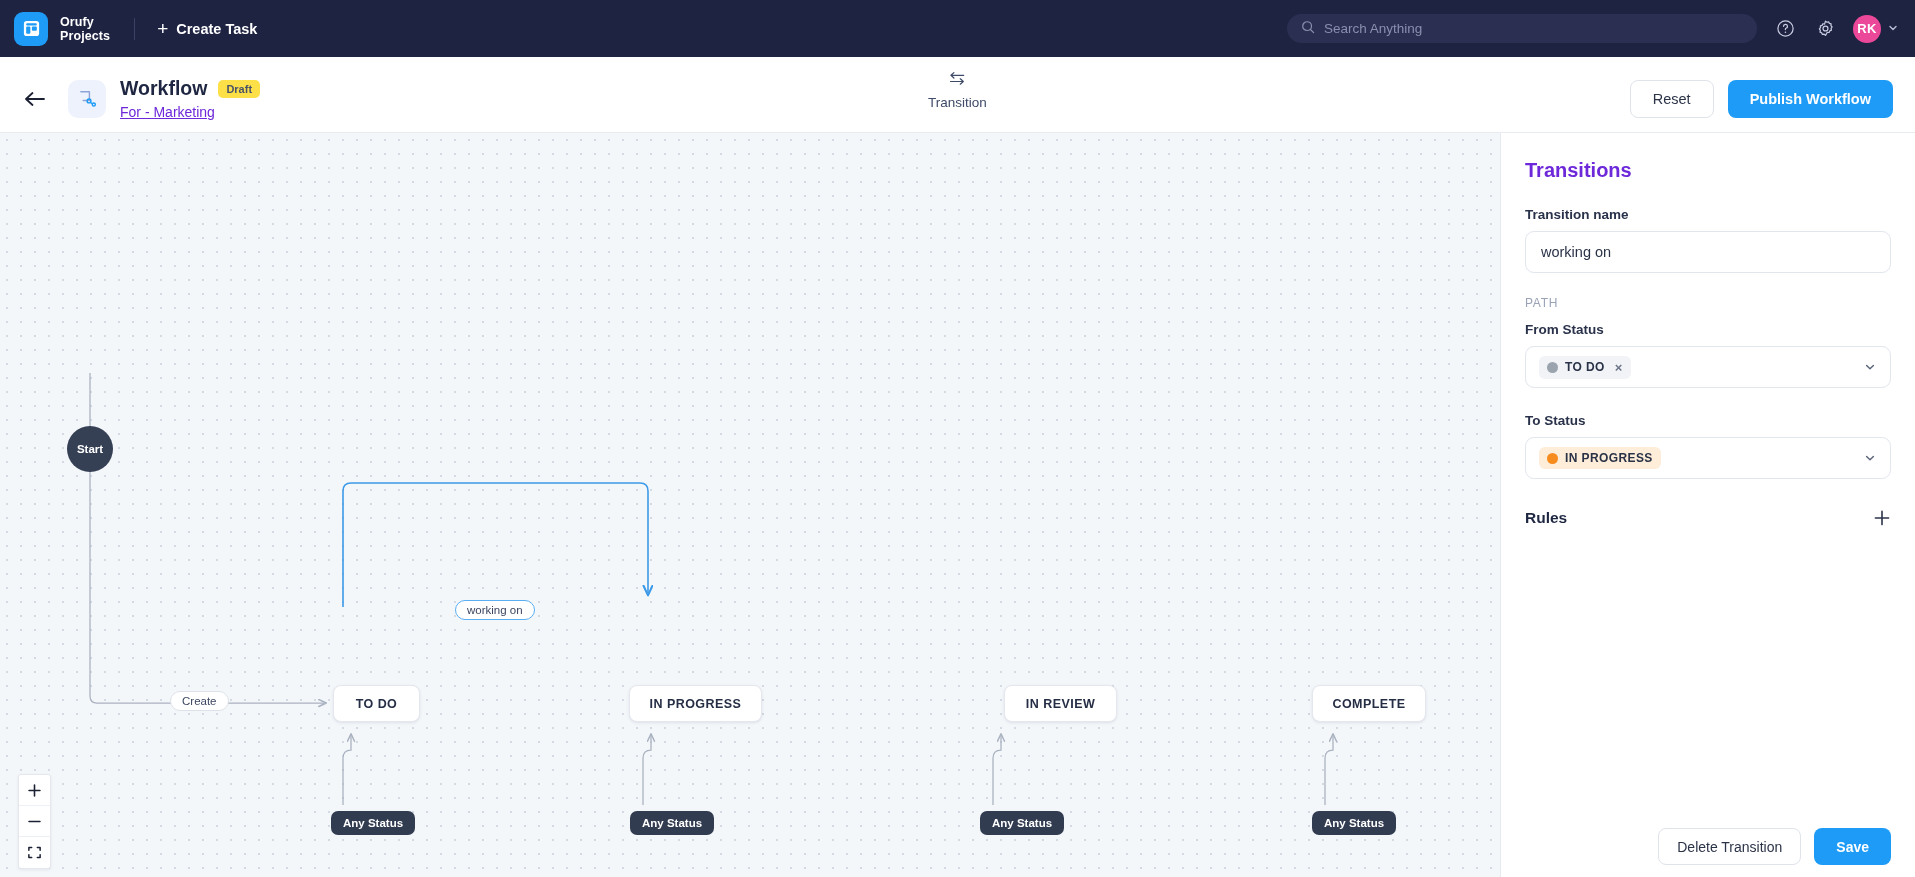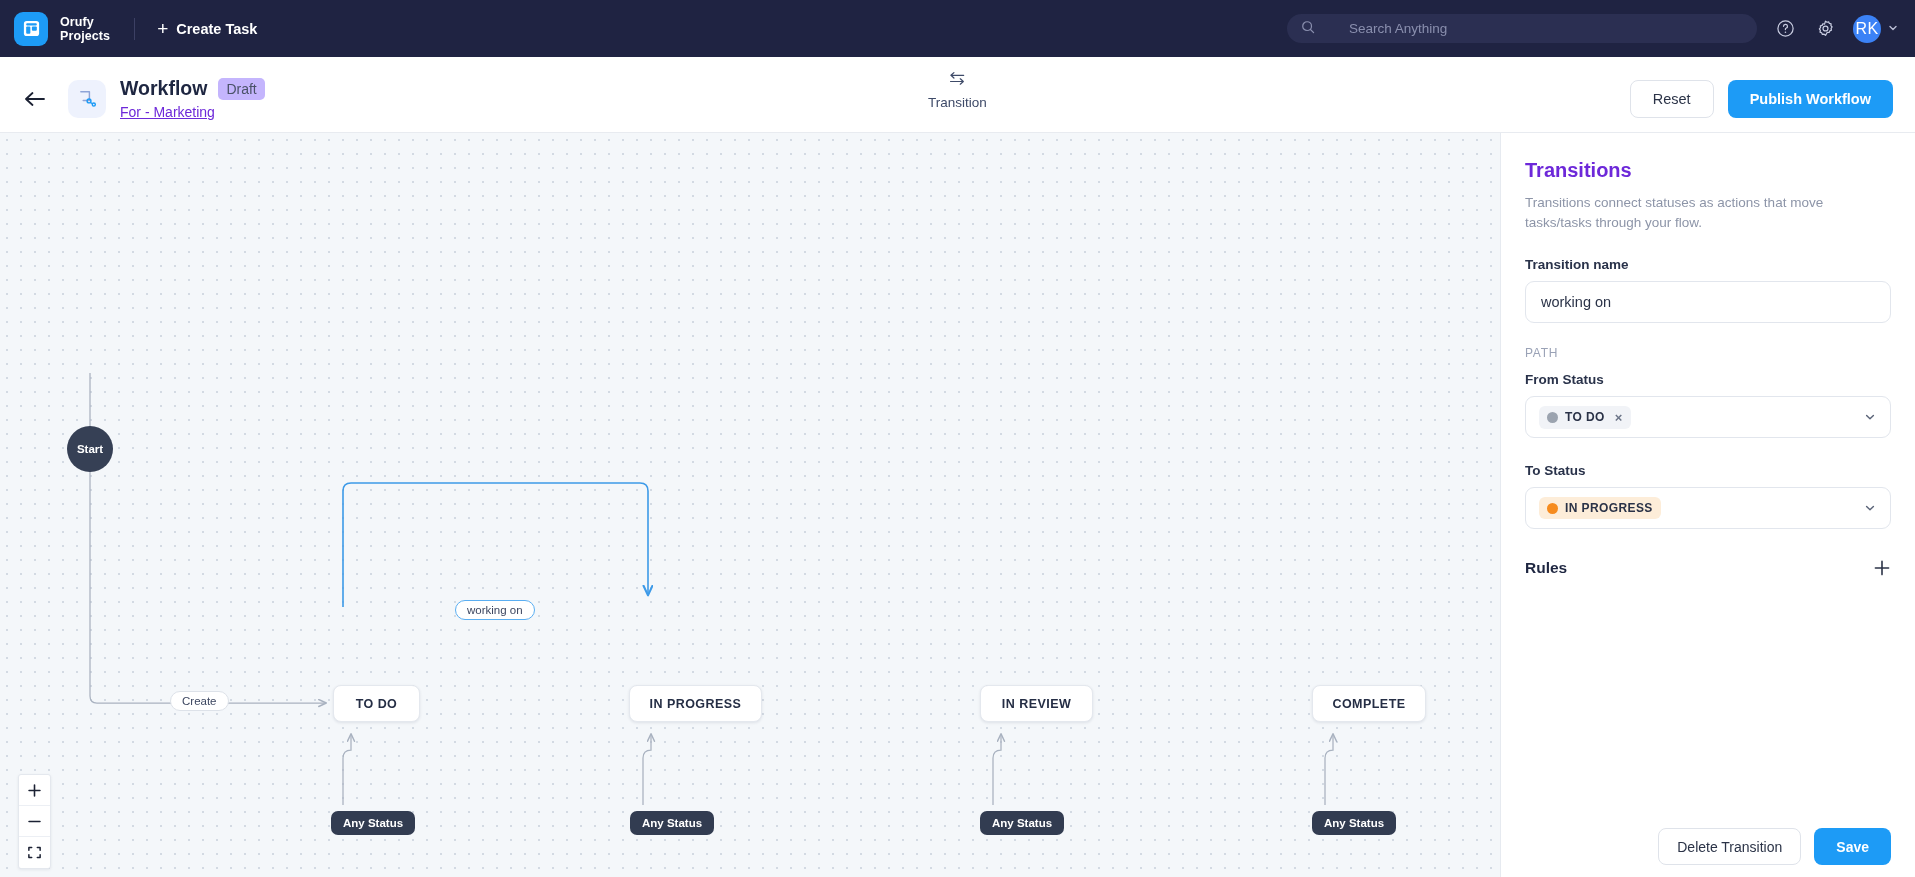--- a/index.html
+++ b/index.html
@@ -44,30 +44,30 @@
   .nav-right {
     margin-left: auto; display: flex; align-items: center; gap: 16px;
   }
   .search-box {
     width: 470px; height: 29px; border-radius: 15px;
     background: #2b2f52;
     display: flex; align-items: center; gap: 9px;
     padding: 0 14px;
     cursor: text;
   }
-  .search-box .ph { color: #8a8fae; font-size: 13.5px; margin-left: 25px; }
+  .search-box .ph { color: #8a8fae; font-size: 13.5px; }
   .icon-btn {
     width: 24px; height: 24px; cursor: pointer;
     display: flex; align-items: center; justify-content: center;
   }
   .avatar-wrap { display: flex; align-items: center; gap: 6px; cursor: pointer; }
   .avatar {
     width: 28px; height: 28px; border-radius: 50%;
-    background: #3b82f6; color: #fff;
-    font-size: 16px; font-weight: normal;
+    background: #ec4899; color: #fff;
+    font-size: 13px; font-weight: bold;
     display: flex; align-items: center; justify-content: center;
     letter-spacing: .3px;
   }
 
   
   .subheader {
     height: 76px; background: #ffffff;
     border-bottom: 1px solid #e8ebf0;
     display: flex; align-items: center;
     padding: 8px 22px 0 24px;
@@ -75,22 +75,22 @@
   }
   .back-arrow { cursor: pointer; margin-right: 22px; display:flex; }
   .wf-icon {
     width: 38px; height: 38px; border-radius: 10px;
     background: #eef2fd; margin-right: 14px;
     display: flex; align-items: center; justify-content: center;
   }
   .wf-title-row { display: flex; align-items: center; gap: 11px; }
   .wf-title { font-size: 19.5px; font-weight: bold; color: #1e2641; }
   .wf-badge {
-    background: #c4b5fd; color: #4a5268;
-    font-size: 14px; font-weight: normal;
+    background: #fde047; color: #4a5268;
+    font-size: 11px; font-weight: bold;
     padding: 3px 8px; border-radius: 5px;
   }
   .wf-sub { font-size: 14px; color: #6d28d9; margin-top: 4px; text-decoration: underline; }
 
   .center-tab {
     position: absolute; left: 50%; transform: translateX(-50%);
     top: 14px; display: flex; flex-direction: column;
     align-items: center; gap: 5px; cursor: pointer;
   }
   .center-tab-label { font-size: 13.5px; color: #3e4a68; font-weight: 500; }
@@ -370,21 +370,21 @@
     </svg>
 
     <div class="node-start">Start</div>
 
     <div class="edge-label-plain" style="left:170px; top:558px;">Create</div>
 
     <div class="edge-label" style="left:455px; top:467px;">working on</div>
 
     <div class="node-status" style="left:333px; width:87px;">TO DO</div>
     <div class="node-status" style="left:629px; width:133px;">IN PROGRESS</div>
-    <div class="node-status" style="left:980px; width:113px;">IN REVIEW</div>
+    <div class="node-status" style="left:1004px; width:113px;">IN REVIEW</div>
     <div class="node-status" style="left:1312px; width:114px;">COMPLETE</div>
 
     <div class="node-any" style="left:331px;">Any Status</div>
     <div class="node-any" style="left:630px;">Any Status</div>
     <div class="node-any" style="left:980px;">Any Status</div>
     <div class="node-any" style="left:1312px;">Any Status</div>
 
     <div class="zoom-ctrls">
       <div>
         <svg width="15" height="15" viewBox="0 0 16 16" fill="none" aria-hidden="true">
@@ -399,21 +399,20 @@
       <div>
         <svg width="15" height="15" viewBox="0 0 16 16" fill="none" aria-hidden="true">
           <path d="M2 5.6V2.6h3M11 2.6h3v3M14 10.4v3h-3M5 13.4H2v-3" stroke="#1b2133" stroke-width="1.6" stroke-linecap="round" stroke-linejoin="round"></path>
         </svg>
       </div>
     </div>
   </div>
 
   <div class="panel">
     <div class="panel-title">Transitions</div>
-    <div class="panel-desc">Transitions connect statuses as actions that move tasks/tasks through your flow.</div>
 
     <div class="field-label">Transition name</div>
     <div class="text-input" placeholder="Enter transition name">working on</div>
 
     <div class="section-cap">PATH</div>
 
     <div class="field-label" style="margin-top:12px;">From Status</div>
     <div class="select-box">
       <span class="chip chip-grey">
         <span class="dot" style="background:#9ba3af;"></span>

